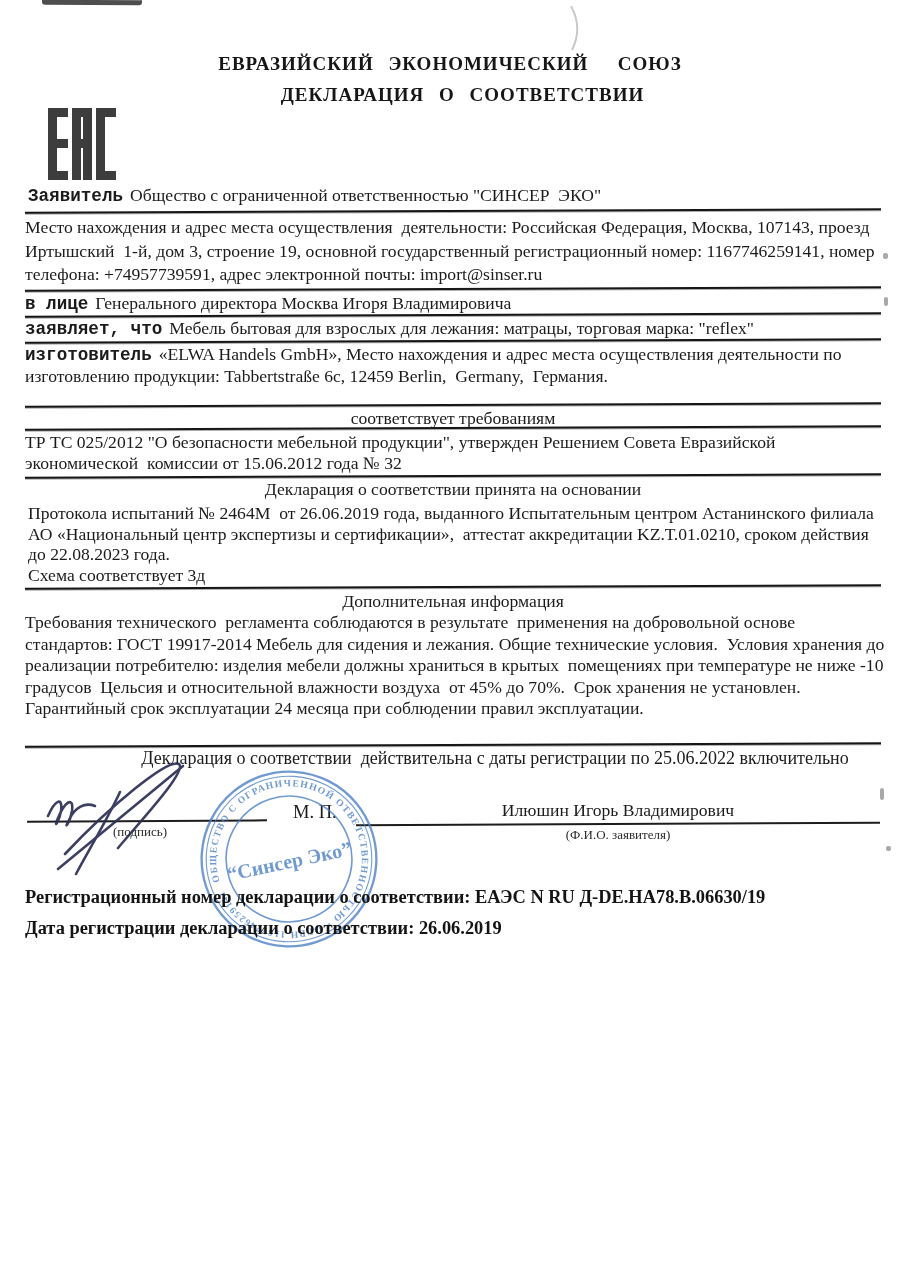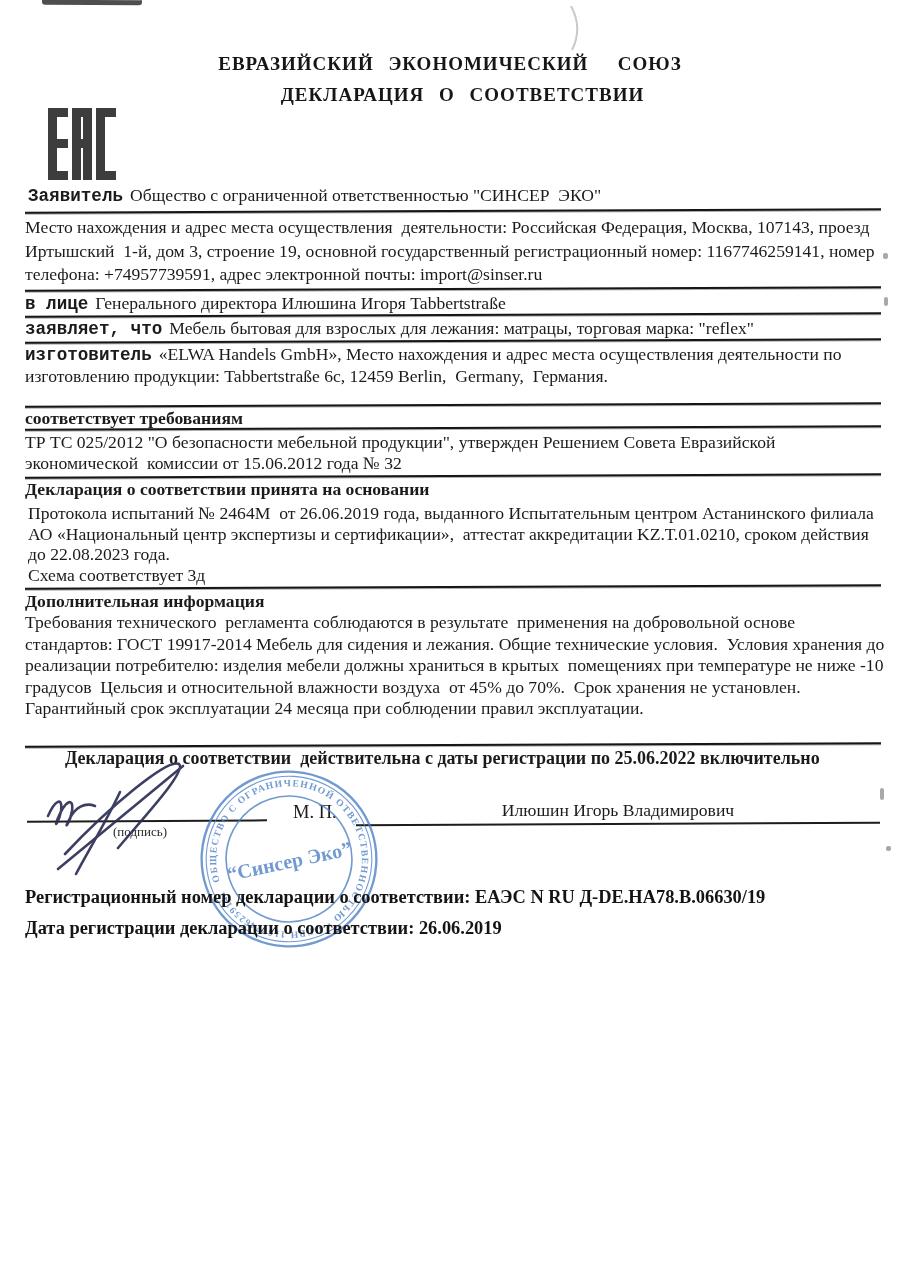--- a/index.html
+++ b/index.html
@@ -3,21 +3,21 @@
 <meta charset="utf-8">
 <style>
   html,body{margin:0;padding:0;background:#e8e8e8;}
   .page{
     position:relative;width:900px;height:1280px;background:#ffffff;
     font-family:"Liberation Serif","DejaVu Serif",serif;color:#1b1b1b;
     margin:0 auto;overflow:hidden;
   }
   .abs{position:absolute;}
   .txt{font-size:17.6px;line-height:23px;white-space:pre-wrap;}
-  .b{font-weight:bold;}
+  .b{font-weight:normal;text-align:center;}
   .lbl{font-weight:bold;margin-right:7px;font-family:Liberation Mono, monospace;}
   .title{left:0;right:0;text-align:center;font-weight:bold;font-size:19px;
          letter-spacing:1px;word-spacing:9px;white-space:pre-wrap;color:#161616;}
   .sep{left:25px;width:856px;height:2px;background:#161616;transform:rotate(-0.22deg);box-shadow:0 1px 0 rgba(20,20,20,.35);}
   .sigline{height:2px;background:#1d1d1d;}
   .caption{font-size:13px;color:#2a2a2a;}
   .center{text-align:center;}
   .footerline{font-size:18.4px;font-weight:bold;white-space:pre-wrap;color:#141414;}
   .speck{background:#a9a9a9;border-radius:2px;}
   .smudge{background:#2f2f2f;border-radius:0 0 3px 3px;opacity:.85;transform:rotate(.3deg);}
@@ -54,21 +54,21 @@
       <rect x="48" y="63" width="20" height="9"></rect>
     </g>
   </svg>
 
   <div class="abs txt" style="left:28px;top:184px;width:856px;"><span class="lbl">Заявитель</span><span>Общество с ограниченной ответственностью "СИНСЕР  ЭКО"</span></div>
   <div class="abs sep" style="top:210px;"></div>
 
   <div class="abs txt" style="left:25px;top:216px;width:858px;line-height:23.5px;">Место нахождения и адрес места осуществления  деятельности: Российская Федерация, Москва, 107143, проезд Иртышский  1-й, дом 3, строение 19, основной государственный регистрационный номер: 1167746259141, номер телефона: +74957739591, адрес электронной почты: import@sinser.ru</div>
   <div class="abs sep" style="top:288px;"></div>
 
-  <div class="abs txt" style="left:25px;top:292px;width:856px;"><span class="lbl">в лице</span><span>Генерального директора Илюшина Игоря Tabbertstraße</span></div>
+  <div class="abs txt" style="left:25px;top:292px;width:856px;"><span class="lbl">в лице</span><span>Генерального директора Москва Игоря Владимировича</span></div>
   <div class="abs sep" style="top:314px;"></div>
 
   <div class="abs txt" style="left:25px;top:317px;width:856px;"><span class="lbl">заявляет, что</span><span>Мебель бытовая для взрослых для лежания: матрацы, торговая марка: "reflex"</span></div>
   <div class="abs sep" style="top:340px;"></div>
 
   <div class="abs txt" style="left:25px;top:344px;width:858px;line-height:20.5px;"><span class="lbl">изготовитель</span><span>«ELWA Handels GmbH», Место нахождения и адрес места осуществления деятельности по изготовлению продукции: Tabbertstraße 6с, 12459 Berlin,  Germany,  Германия.</span></div>
   <div class="abs sep" style="top:404px;"></div>
 
   <div class="abs txt b" style="left:25px;top:407px;width:856px;">соответствует требованиям</div>
   <div class="abs sep" style="top:427px;"></div>
@@ -84,20 +84,21 @@
   <div class="abs txt" style="left:25px;top:612px;width:860px;line-height:21.5px;">Требования технического  регламента соблюдаются в результате  применения на добровольной основе стандартов: ГОСТ 19917-2014 Мебель для сидения и лежания. Общие технические условия.  Условия хранения до реализации потребителю: изделия мебели должны храниться в крытых  помещениях при температуре не ниже -10 градусов  Цельсия и относительной влажности воздуха  от 45% до 70%.  Срок хранения не установлен. Гарантийный срок эксплуатации 24 месяца при соблюдении правил эксплуатации.</div>
   <div class="abs sep" style="top:744px;"></div>
 
   <div class="abs txt b" style="left:25px;top:747px;width:860px;font-size:18px;margin-left:40px;">Декларация о соответствии  действительна с даты регистрации по 25.06.2022 включительно</div>
 
   <div class="abs sigline" style="left:27px;top:820px;width:240px;transform:rotate(-0.3deg);"></div>
   <div class="abs caption center" style="left:60px;top:824px;width:160px;">(подпись)</div>
   <div class="abs txt" style="left:293px;top:801px;font-size:18.5px;">М. П.</div>
   <div class="abs sigline" style="left:356px;top:823px;width:524px;transform:rotate(-0.25deg);"></div>
   <div class="abs txt center" style="left:356px;top:799px;width:524px;">Илюшин Игорь Владимирович</div>
+  <div class="abs caption center" style="left:356px;top:827px;width:524px;">(Ф.И.О. заявителя)</div>
 
   <svg class="abs" style="left:40px;top:756px;" width="185" height="125" viewBox="0 0 185 125">
     <g fill="none" stroke="#2c2f55" stroke-width="2.6" stroke-linecap="round" opacity="0.92">
       <path d="M 25,98 C 70,50 128,2 139,8 C 147,15 105,60 78,92"></path>
       <path d="M 143,10 L 18,113"></path>
       <path d="M 8,60 c 7,-16 15,-20 13,-5 c -2,11 -8,19 -3,7 c 7,-17 16,-22 14,-7 c -2,12 -9,20 -3,9 c 6,-13 16,-18 26,-14"></path>
       <path d="M 80,36 C 68,62 50,92 36,118"></path>
     </g>
   </svg>
 

